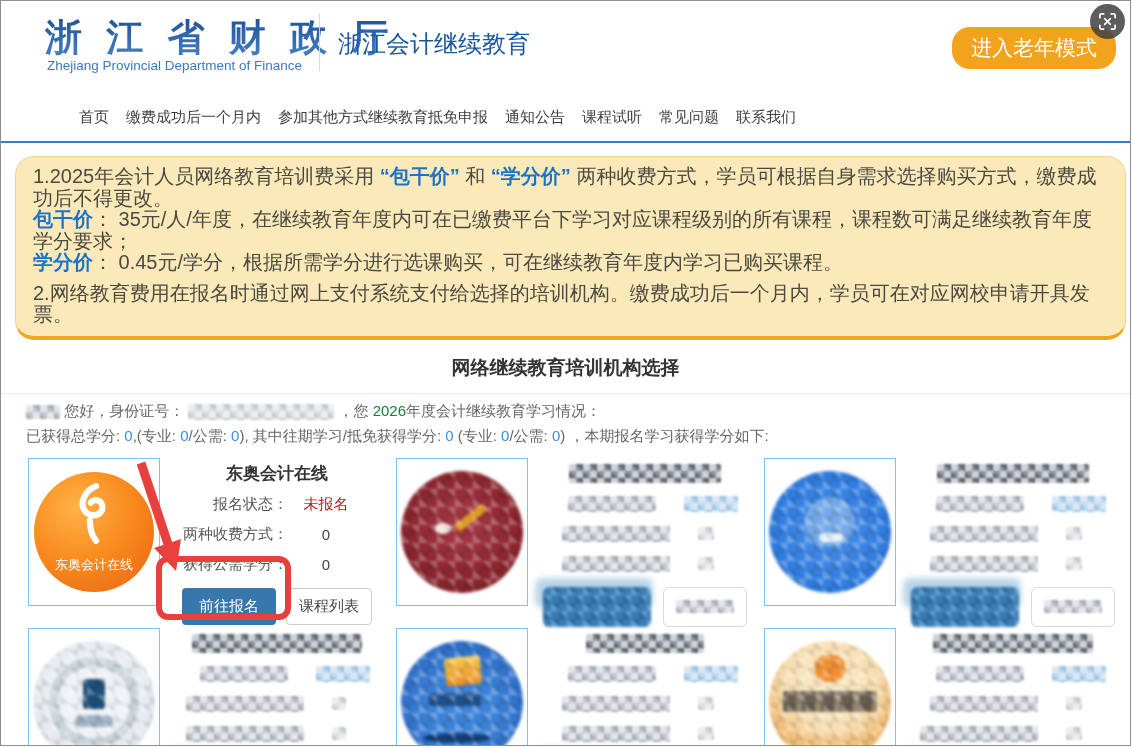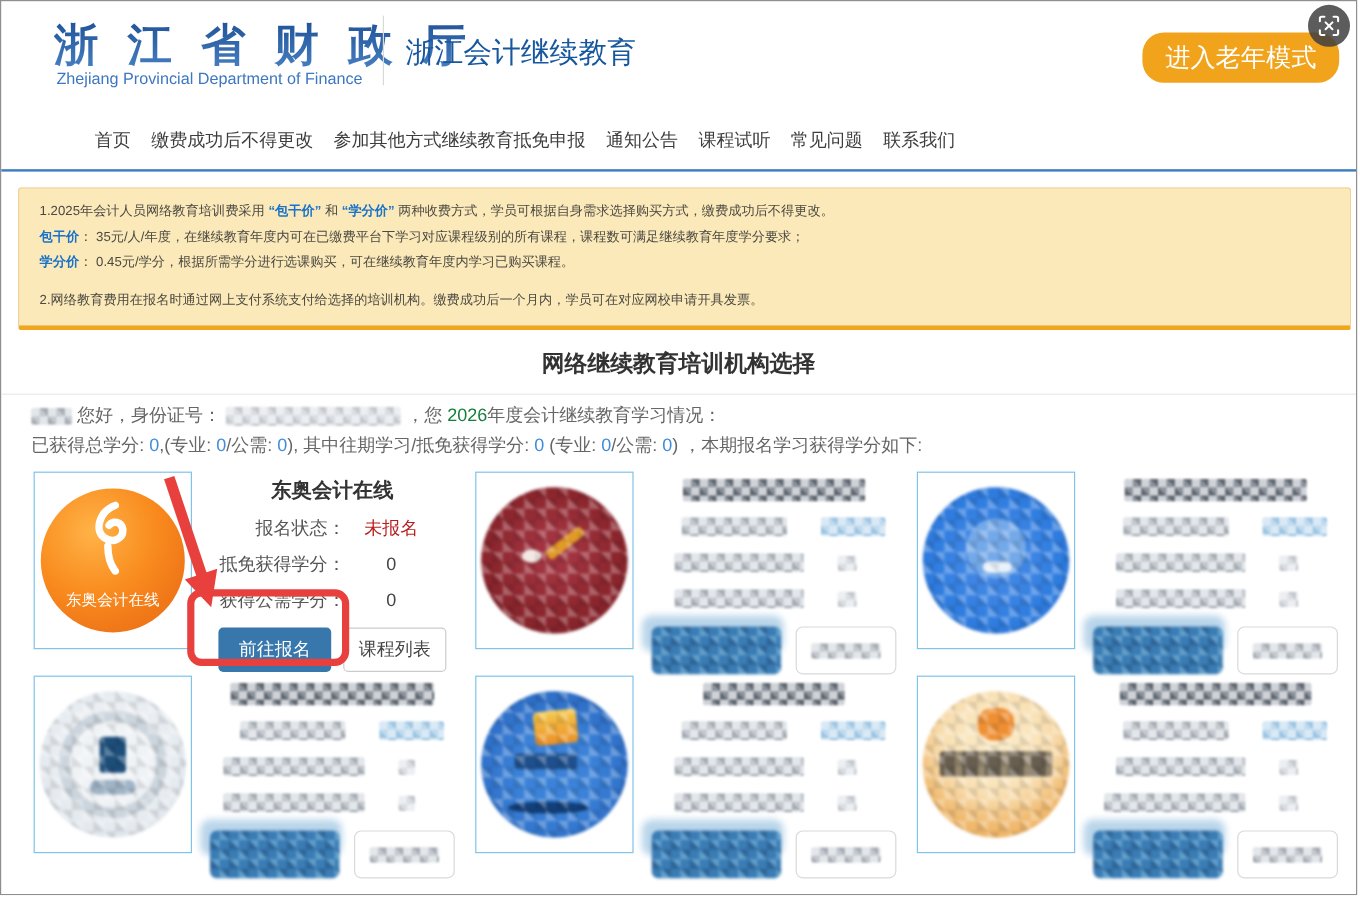--- a/index.html
+++ b/index.html
@@ -19,21 +19,21 @@
   .ext-icon { position:absolute; left:1089px; top:3px; width:35px; height:35px; border-radius:50%;
               background:rgba(64,64,64,.85); display:flex; align-items:center; justify-content:center; cursor:pointer; }
 
   
   .nav { display:flex; align-items:center; gap:17px; height:48px; padding-left:78px; }
   .nav-item { font-size:15px; color:#3d3d3d; cursor:pointer; white-space:nowrap; }
   .nav-rule { height:2px; background:#3a7cbf; }
 
   
   .notice { margin:13px 4px 0 14px; background:#fce9b9; border:1px solid #eed398; border-bottom:4px solid #f0a71f;
-            border-radius:3px; padding:9px 17px 10px; font-size:11px; line-height:21.5px; color:#4a4a42; }
+            border-radius:19px; padding:9px 17px 10px; font-size:20px; line-height:21.5px; color:#4a4a42; }
   .notice .term { color:#1a73c8; font-weight:bold; }
   .notice .p2 { margin-top:9px; }
 
   
   .section-title { margin-top:15px; text-align:center; font-size:19px; font-weight:bold; color:#333; }
   .section-rule { margin-top:12px; border-top:1px solid #e9e9e9; }
   .userinfo { padding-left:25px; margin-top:8px; font-size:15px; color:#666; }
   .userinfo .line2 { margin-top:6px; }
   .red { color:#15803d; }
   .num { color:#3e8ddd; }
@@ -135,21 +135,21 @@
         <path d="M18 14 V16.5 A1.5 1.5 0 0 1 16.5 18 H14"></path>
           <path d="M6 18 H3.5 A1.5 1.5 0 0 1 2 16.5 V14"></path>
         <path d="M7 7 L13 13"></path>
           <path d="M13 7 L7 13"></path>
       </svg>
     </div>
   </div>
 
   <div class="nav">
     <span class="nav-item">首页</span>
-    <span class="nav-item">缴费成功后不得更改</span>
+    <span class="nav-item">缴费成功后一个月内</span>
     <span class="nav-item">参加其他方式继续教育抵免申报</span>
     <span class="nav-item">通知公告</span>
     <span class="nav-item">课程试听</span>
     <span class="nav-item">常见问题</span>
     <span class="nav-item">联系我们</span>
   </div>
   <div class="nav-rule"></div>
 
   <div class="notice">
     <div><span>1.2025年会计人员网络教育培训费采用 </span><span class="term">“包干价”</span><span> 和 </span><span class="term">“学分价”</span><span> 两种收费方式，学员可根据自身需求选择购买方式，缴费成功后不得更改。</span></div>
@@ -185,21 +185,21 @@
           <div class="caption">东奥会计在线</div>
         </div>
       </div>
       <div class="card-info">
         <div class="card-title">东奥会计在线</div>
         <div class="info-row">
           <span class="info-label">报名状态：</span>
           <span class="info-value blue">未报名</span>
         </div>
         <div class="info-row">
-          <span class="info-label">抵免获得学分：</span>
+          <span class="info-label">两种收费方式：</span>
           <span class="info-value">0</span>
         </div>
         <div class="info-row">
           <span class="info-label">获得公需学分：</span>
           <span class="info-value">0</span>
         </div>
         <div class="btn-row">
           <button class="btn-blue">前往报名</button>
           <button class="btn-white">课程列表</button>
         </div>

